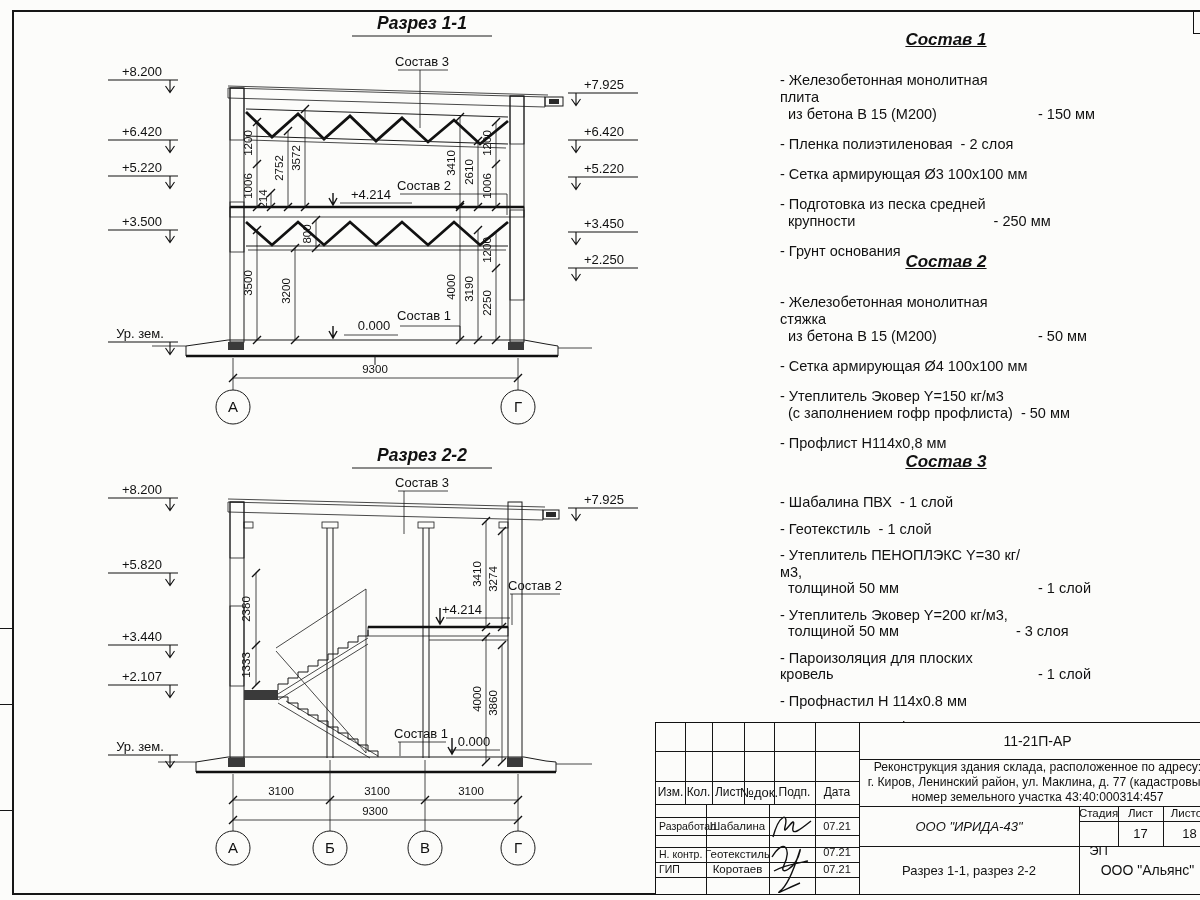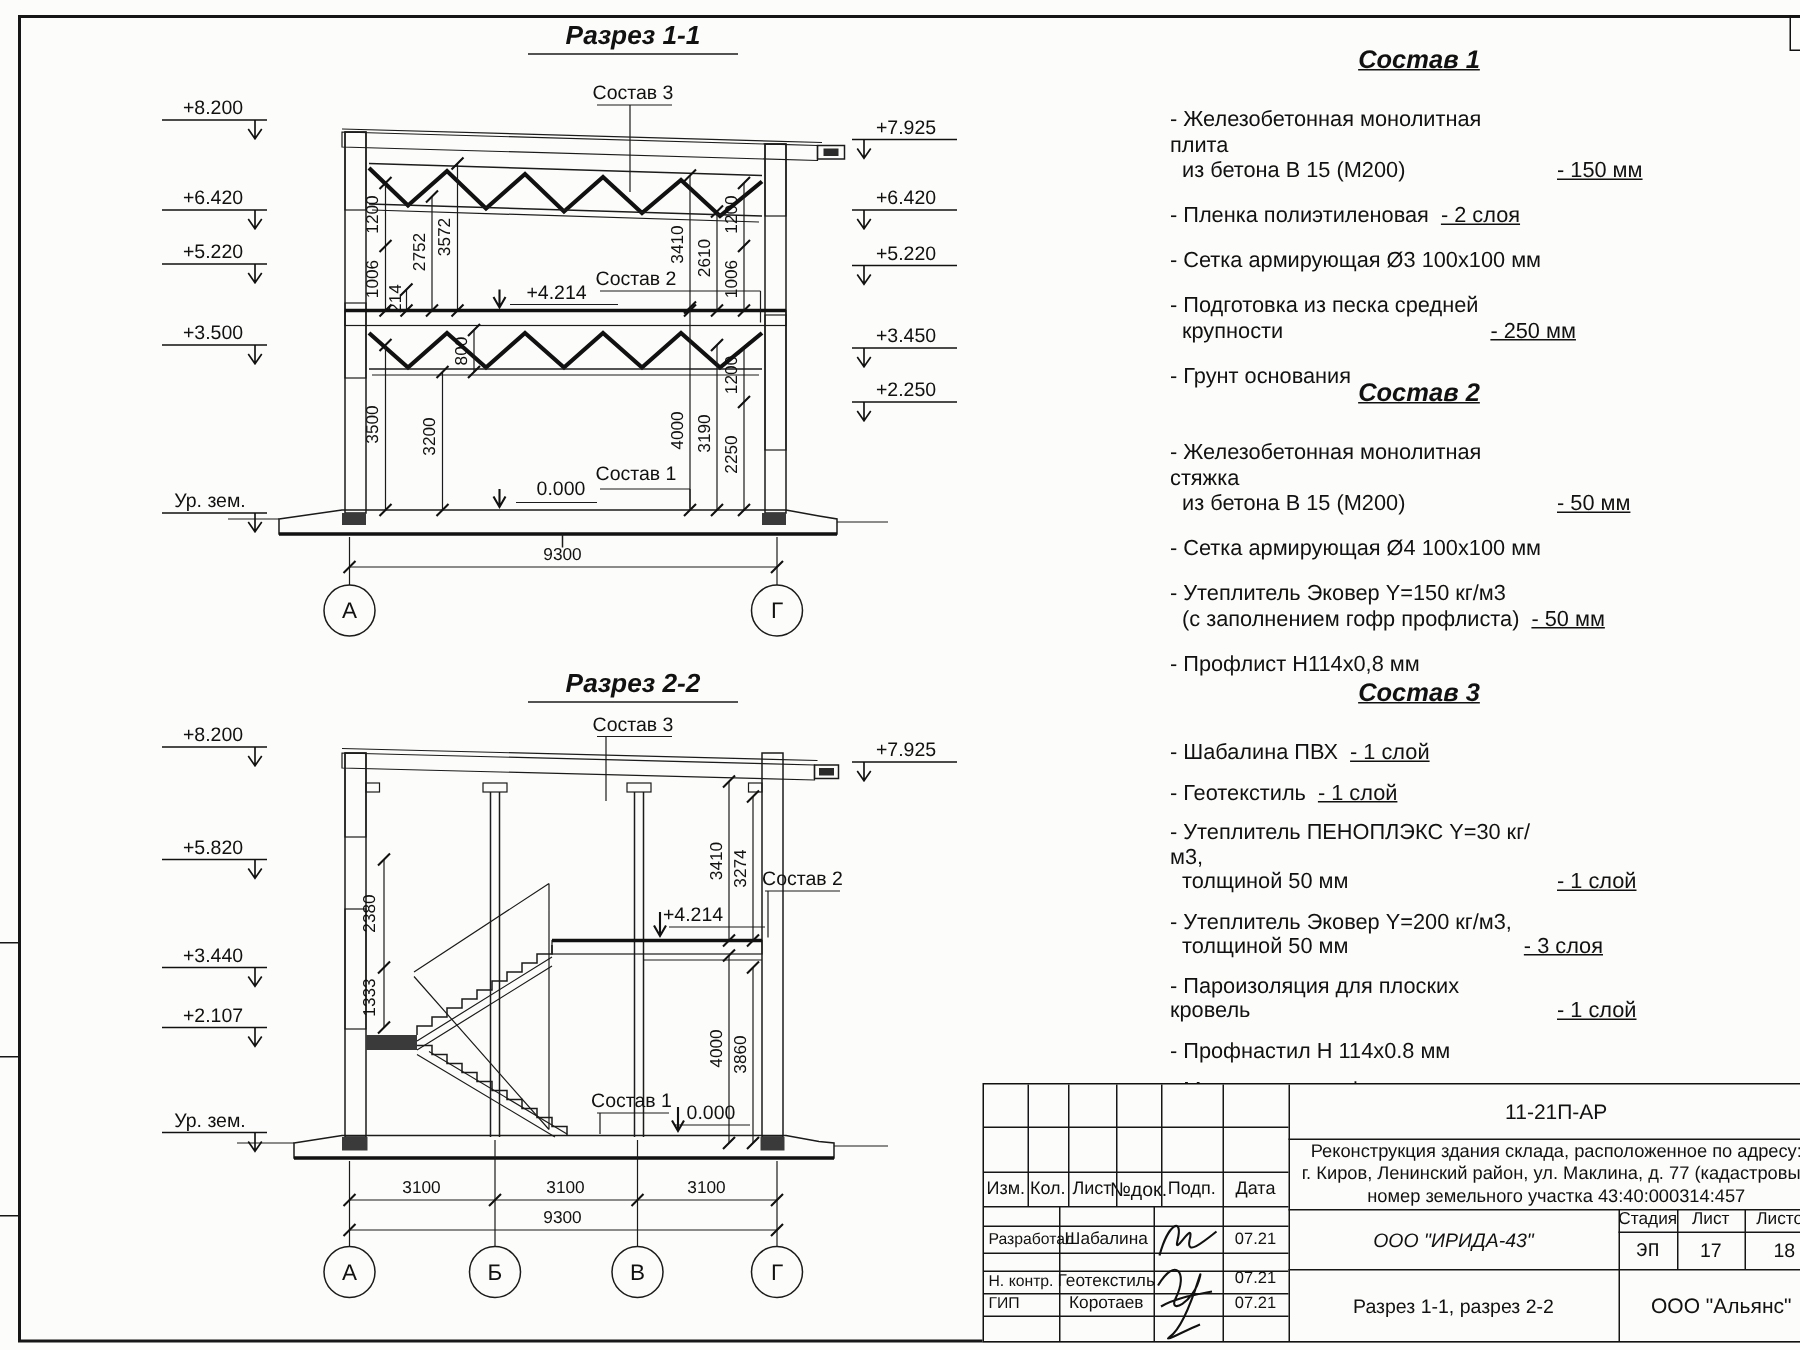--- a/index.html
+++ b/index.html
@@ -22,21 +22,21 @@
   .tk{stroke:#111;stroke-width:1.4;fill:none;}
   .em path{stroke:#111;stroke-width:1.1;fill:none;}
   
   .sostav{position:absolute;left:780px;width:332px;}
   .sostav h3{margin:0 0 22px 0;text-align:center;font-size:17px;font-style:italic;
              font-weight:bold;text-decoration:underline;}
   .item{display:flex;align-items:flex-end;gap:8px;
         font-size:14.5px;line-height:17px;margin-bottom:13px;}
   .item .tx{max-width:250px;}
   .item .l2{display:block;padding-left:8px;}
-  .item .vv{white-space:nowrap;padding-right:8px;text-decoration:underline;}
+  .item .vv{white-space:nowrap;padding-right:8px;}
   .c3 .item{margin-bottom:10px;line-height:16.5px;}
   
   #titleblock{position:absolute;left:655px;top:722px;width:560px;height:171px;
               border:1.6px solid #111;box-sizing:content-box;background:#fcfcfa;}
   .cell{position:absolute;display:flex;align-items:center;justify-content:center;
         text-align:center;font-size:12px;line-height:13px;}
   .cl{justify-content:flex-start;padding-left:3px;}
   .it{font-style:italic;}
 </style>
 </head>
@@ -434,19 +434,19 @@
   <div class="cell" style="left:203px;top:36px;width:357px;height:47px;flex-direction:column;font-size:12.2px;line-height:15px;">
     <span>Реконструкция здания склада, расположенное по адресу:</span>
     <span>г. Киров, Ленинский район, ул. Маклина, д. 77 (кадастровый</span>
     <span>номер земельного участка 43:40:000314:457</span>
   </div>
   <div class="cell it" style="left:203px;top:83px;width:220px;height:40px;font-size:13px;">ООО "ИРИДА-43"</div>
   <div class="cell" style="left:203px;top:123px;width:220px;height:48px;font-size:13px;">Разрез 1-1, разрез 2-2</div>
   <div class="cell" style="left:423px;top:83px;width:39px;height:15px;font-size:11.5px;">Стадия</div>
   <div class="cell" style="left:462px;top:83px;width:45px;height:15px;font-size:11.5px;">Лист</div>
   <div class="cell" style="left:507px;top:83px;width:53px;height:15px;font-size:11.5px;">Листов</div>
-  <div class="cell" style="left:423px;top:98px;width:39px;height:25px;font-size:13px;font-family:Liberation Mono, monospace;">ЭП</div>
+  <div class="cell" style="left:423px;top:115px;width:39px;height:25px;font-size:13px;">ЭП</div>
   <div class="cell" style="left:462px;top:98px;width:45px;height:25px;font-size:13px;">17</div>
   <div class="cell" style="left:507px;top:98px;width:53px;height:25px;font-size:13px;">18</div>
   <div class="cell" style="left:423px;top:123px;width:137px;height:48px;font-size:14px;">ООО "Альянс"</div>
 </div>
 
 </div>
 
 </body></html>

